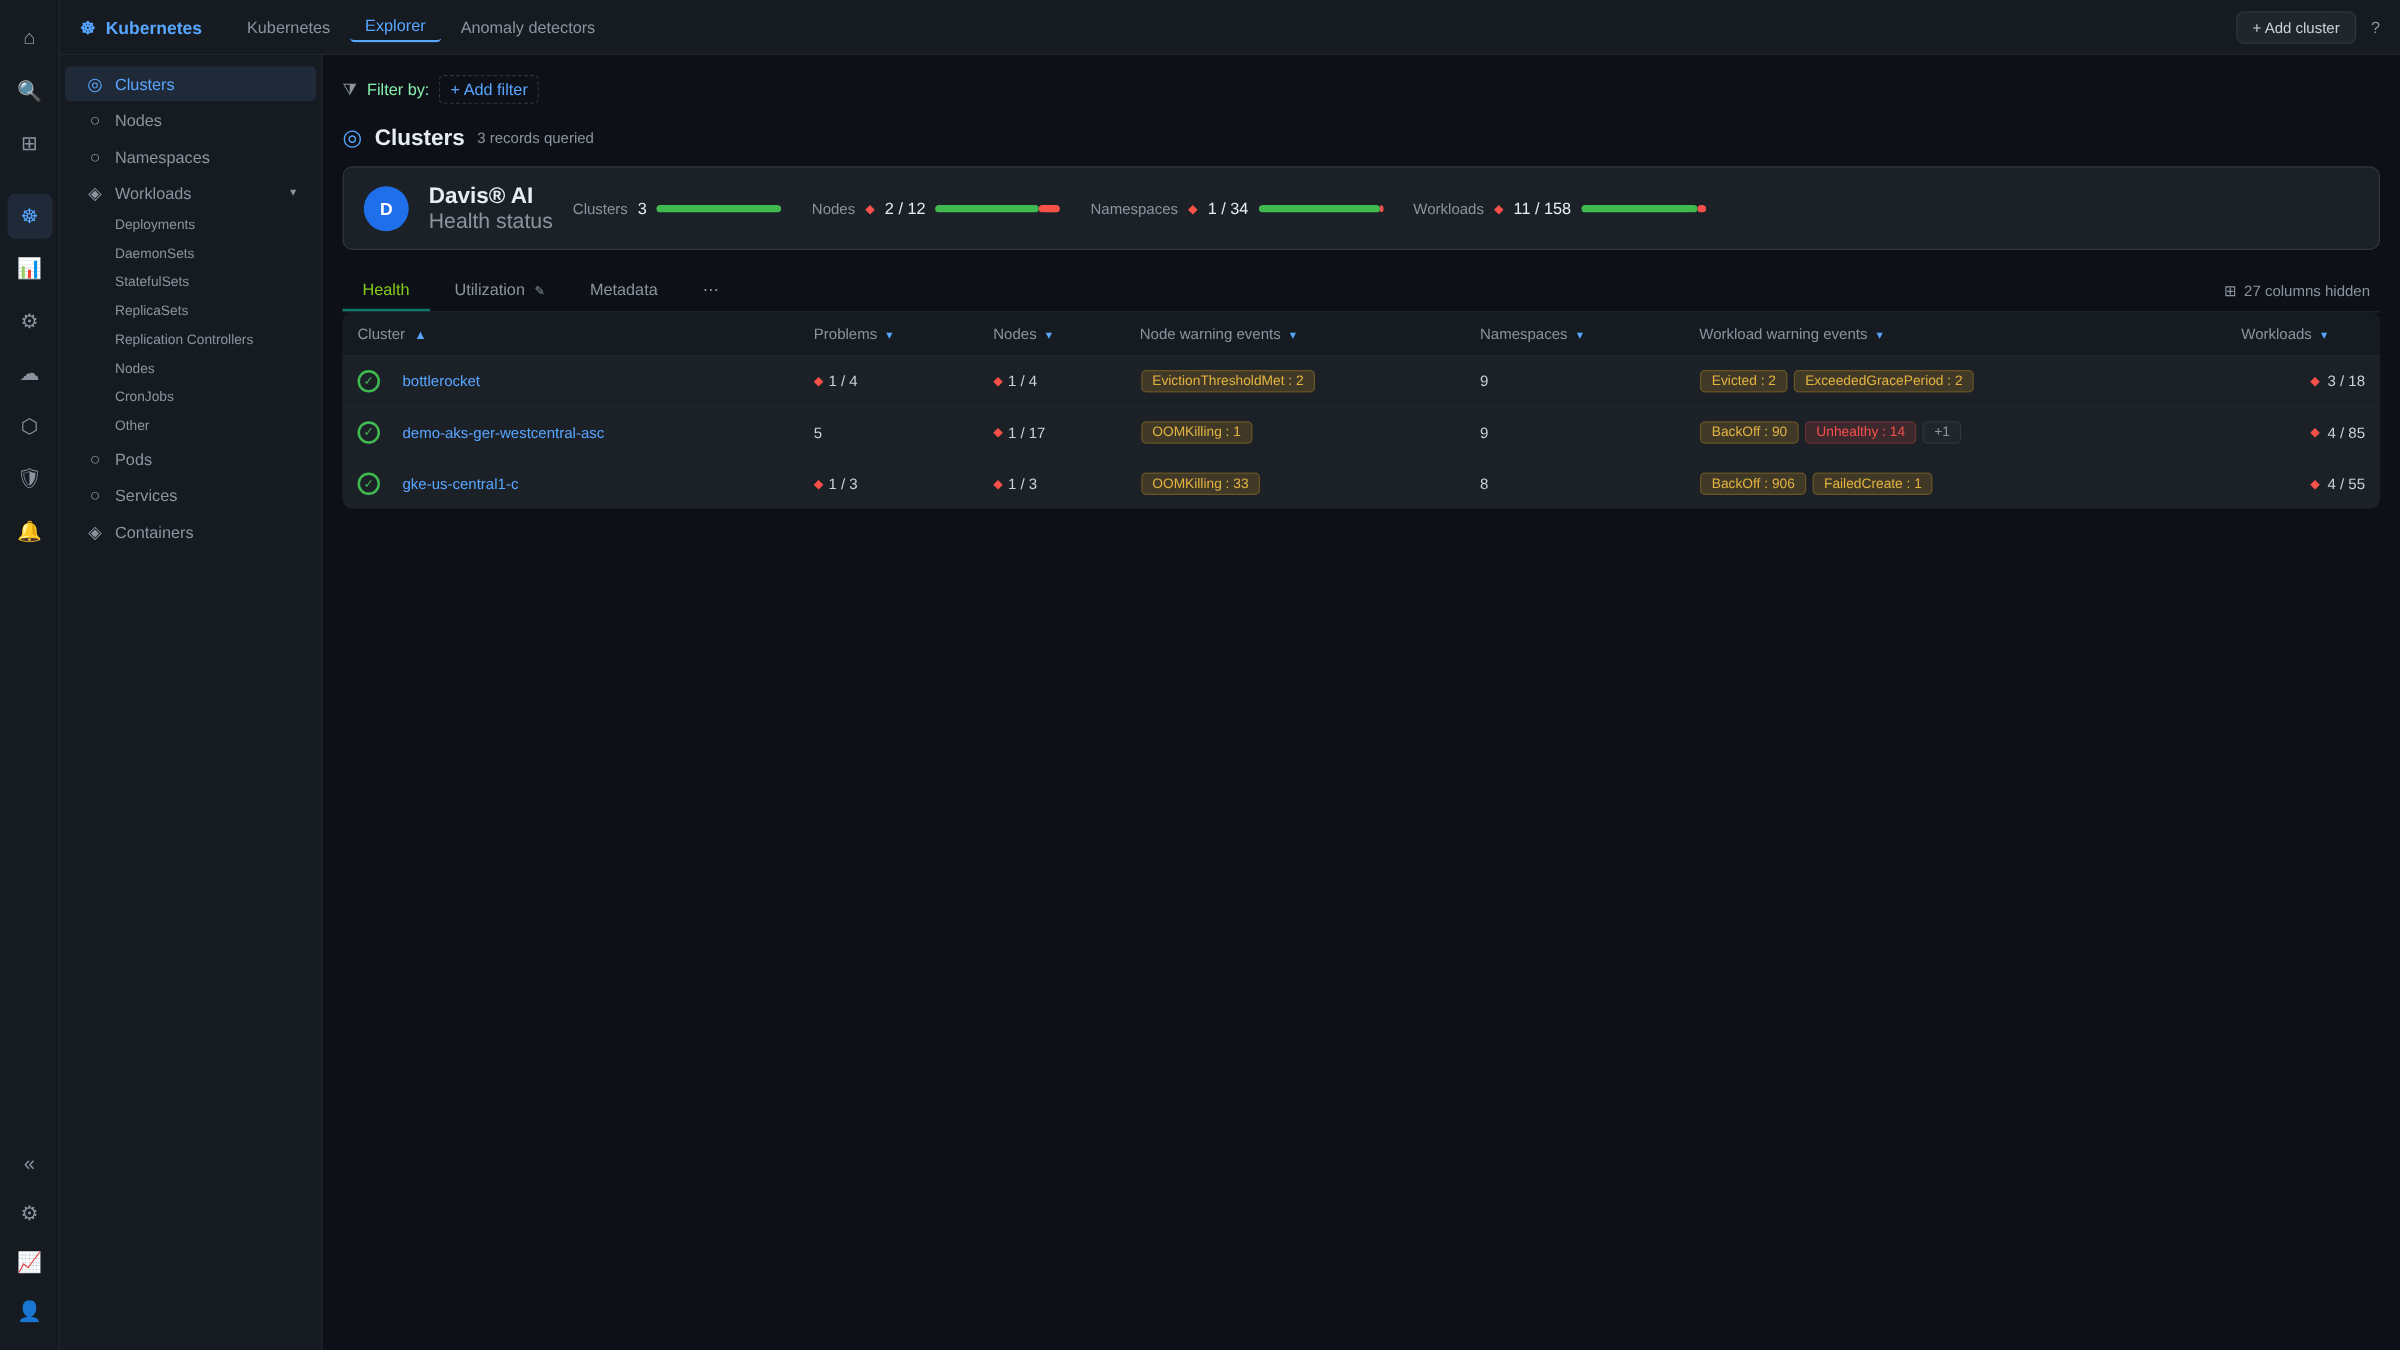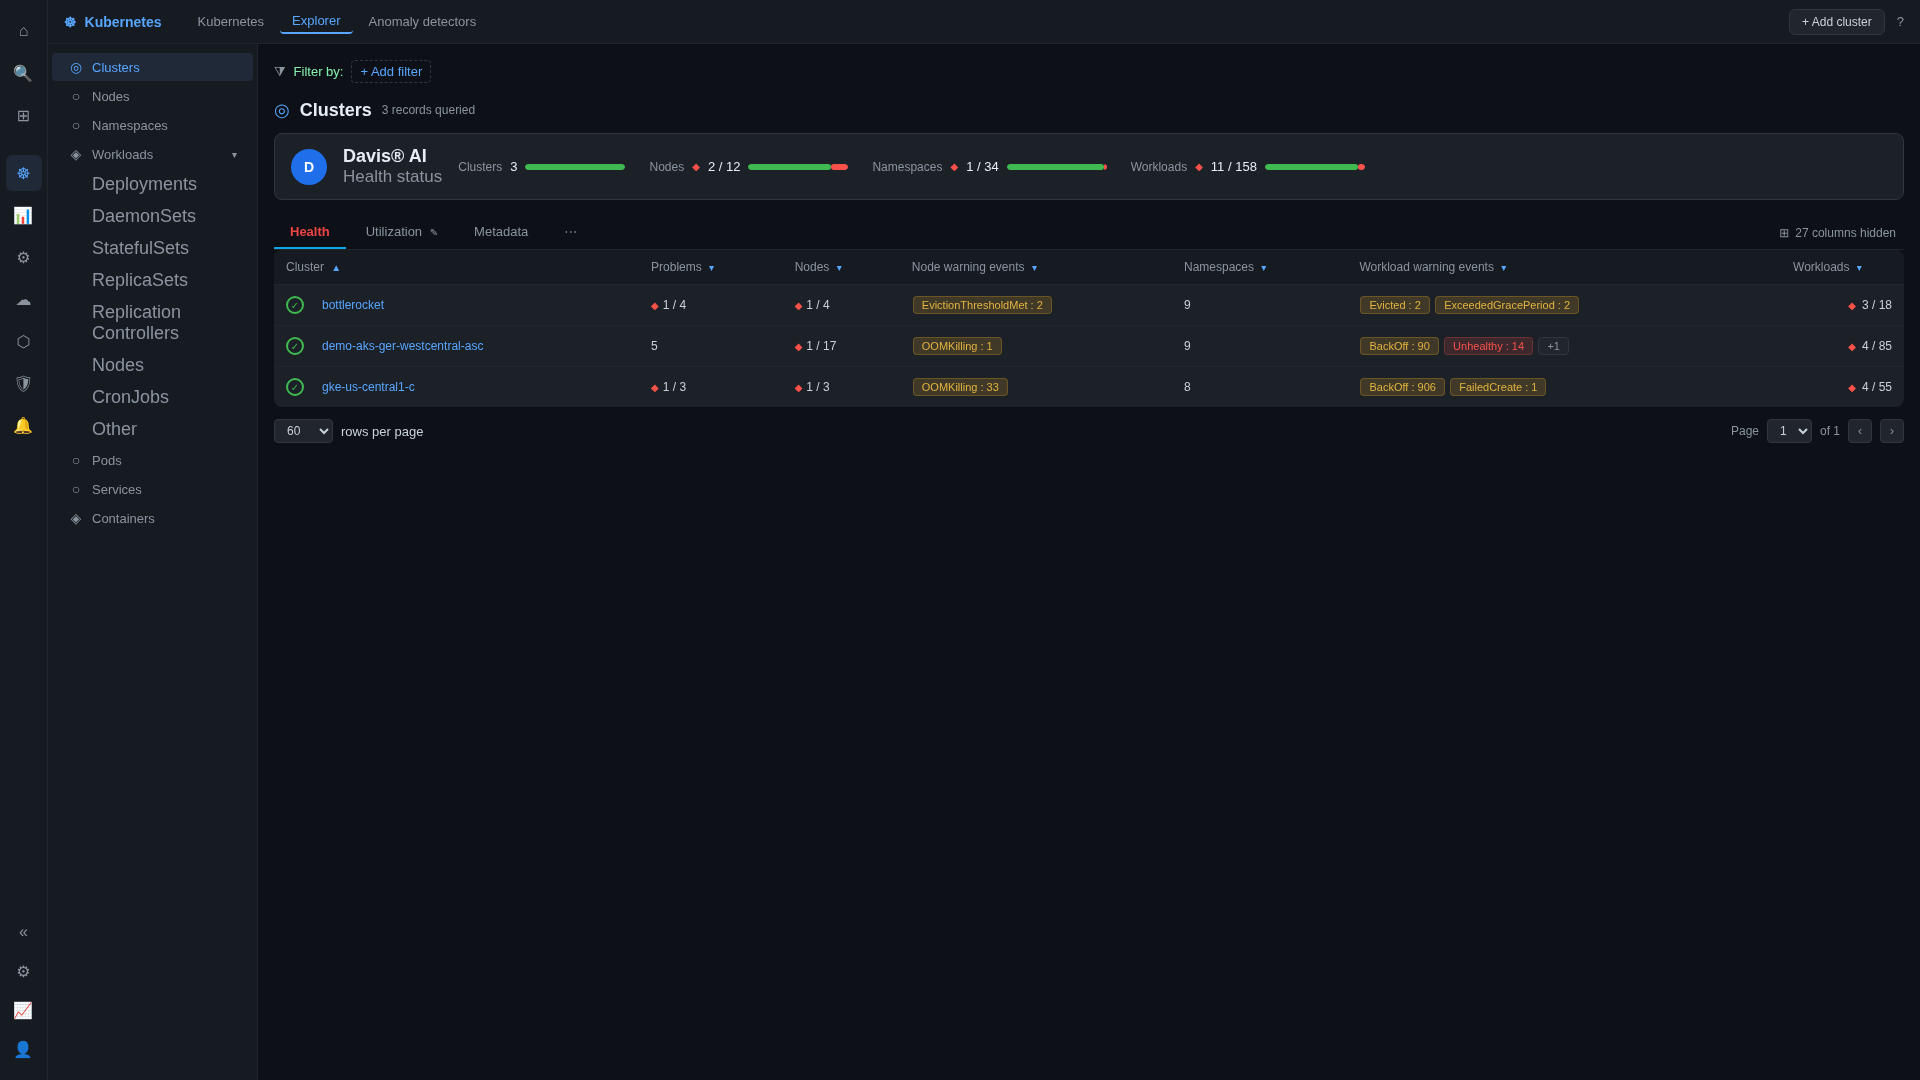--- a/index.html
+++ b/index.html
@@ -141,21 +141,21 @@
     }
     .sidebar-item .item-icon {
       font-size: 14px;
       width: 16px;
       text-align: center;
     }
     .sidebar-subitem {
       padding: 5px 16px 5px 40px;
       cursor: pointer;
       color: #8b949e;
-      font-size: 18px;
+      font-size: 11px;
       margin: 1px 4px;
       border-radius: 4px;
     }
     .expand-arrow {
       margin-left: auto;
       font-size: 10px;
     }
 
     
     .main-panel {
@@ -290,23 +290,22 @@
       margin-bottom: 0;
     }
     .tab {
       padding: 8px 16px;
       cursor: pointer;
       color: #8b949e;
       font-size: 13px;
       border-bottom: 2px solid transparent;
     }
     .tab.active {
-      color: #ef4444;
-      border-bottom: 2px solid #0ea5e9;
-      font-weight: bold;
+      color: #84cc16;
+      border-bottom: 2px solid #0f766e;
     }
     .tab-edit-icon { font-size: 10px; margin-left: 4px; color: #8b949e; }
     .tabs-actions {
       margin-left: auto;
       display: flex;
       align-items: center;
       gap: 8px;
     }
     .columns-hidden-btn {
       display: flex;
@@ -739,35 +738,16 @@
             <td>
               <div class="workload-cell">
                 <span style="color:#f85149;font-size:10px;">◆</span>
                 <span>4 / 55</span>
               </div>
             </td>
           </tr>
         </tbody>
       </table>
 
-      <div class="pagination-row">
-        <div class="rows-per-page">
-          <select class="rows-select">
-            <option>60</option>
-            <option>100</option>
-            <option>200</option>
-          </select>
-          <span>rows per page</span>
-        </div>
-        <div class="pagination-controls">
-          <span style="color:#8b949e;font-size:12px;">Page</span>
-          <select class="page-select">
-            <option>1</option>
-          </select>
-          <span style="color:#8b949e;font-size:12px;">of 1</span>
-          <div class="page-btn">‹</div>
-          <div class="page-btn">›</div>
-        </div>
-      </div>
 
     </div>
   </div>
 </div>
 
 </body></html>

